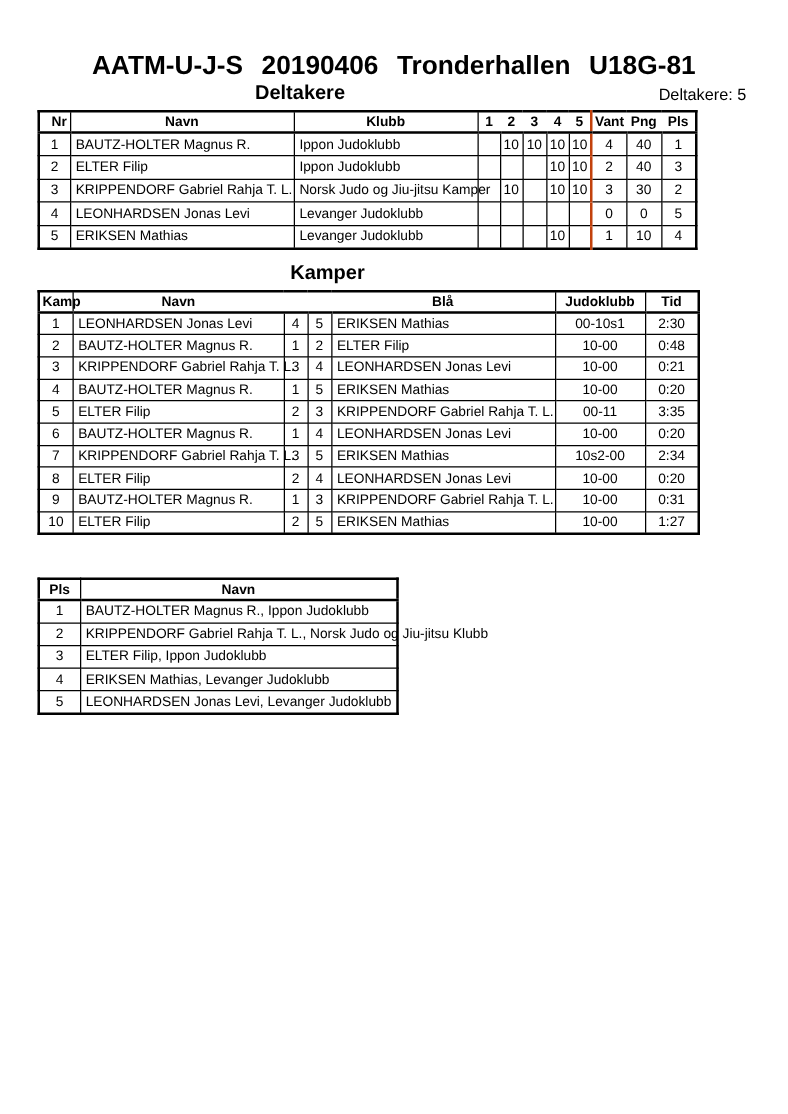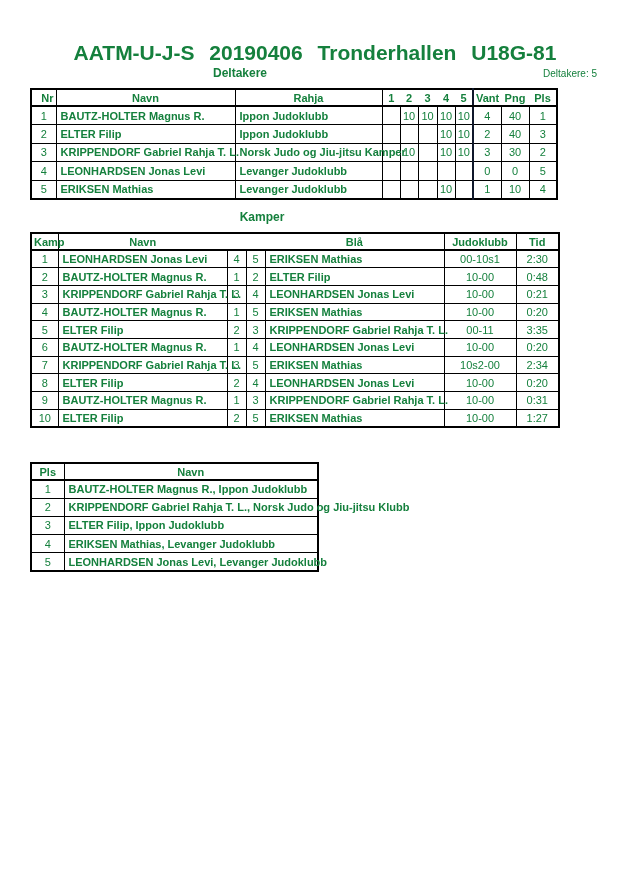--- a/index.html
+++ b/index.html
@@ -2,50 +2,50 @@
 <html><head>
 <meta charset="utf-8">
 <style>
   * { box-sizing: border-box; margin: 0; padding: 0; }
   html, body { background: #ffffff; }
   .page {
     position: relative;
     width: 630px;
     height: 891px;
     background: #ffffff;
-    color: #15803d;
+    color: #000000;
     font-family: "Liberation Sans", sans-serif;
     overflow: hidden;
   }
   .title {
     position: absolute;
     top: 41px;
     left: 0;
     width: 630px;
     text-align: center;
     font-size: 21px;
     font-weight: bold;
     word-spacing: 9px;
     white-space: nowrap;
   }
   .sec-heading {
     position: absolute;
-    font-size: 12px;
+    font-size: 16px;
     font-weight: bold;
     transform: translateX(-50%);
     white-space: nowrap;
   }
   #h-participants { left: 240px; top: 66px; }
   #h-matches      { left: 262px; top: 210px; }
   #h-results      { left: 172px; top: 462px; }
   .count-label {
     position: absolute;
     top: 68px;
     right: 33px;
-    font-size: 10px;
+    font-size: 13px;
     white-space: nowrap;
   }
   table {
     position: absolute;
     border-collapse: collapse;
     table-layout: fixed;
     border: 2px solid #000;
     background: #fff;
   }
   th, td {
@@ -67,32 +67,31 @@
   .t3 { left: 30px; top: 462px; width: 287px; }
   .t1 tbody td { height: 18.6px; }
   .t2 tbody td { height: 17.7px; }
   .t3 tbody td { height: 18.2px; }
   
   .c-navn, .c-klubb, .c-hvit, .c-bla {
     text-align: left;
     padding: 0 4px;
     position: relative;
     z-index: 1;
-    font-weight: bold;
   }
   .t1 thead th:first-child, .t2 thead th:first-child {
     text-align: right;
     padding-left: 2px;
   }
   
   .t1 thead th:nth-child(5), .t1 thead th:nth-child(6),
   .t1 thead th:nth-child(7), .t1 thead th:nth-child(8),
   .t1 thead th:nth-child(10), .t1 thead th:nth-child(11) { border-left: hidden; }
   
-  .t1 th:nth-child(9), .t1 td:nth-child(9) { border-left: 2px solid #0f172a; }
+  .t1 th:nth-child(9), .t1 td:nth-child(9) { border-left: 2px solid #c2410c; }
   
   .t2 thead th:nth-child(3), .t2 thead th:nth-child(4),
   .t2 thead th:nth-child(5) { border-left: hidden; }
 </style>
 </head>
 <body>
 
 <div class="page">
 
   <div class="title">AATM-U-J-S 20190406 Tronderhallen U18G-81</div>
@@ -112,21 +111,21 @@
       <col style="width:18px">
         <col style="width:18px">
       <col style="width:28px">
         <col style="width:28px">
         <col style="width:28px">
     </colgroup>
     <thead>
       <tr>
         <th>Nr</th>
         <th>Navn</th>
-        <th>Rahja</th>
+        <th>Klubb</th>
         <th>1</th>
         <th>2</th>
         <th>3</th>
         <th>4</th>
         <th>5</th>
         <th>Vant</th>
         <th>Png</th>
         <th>Pls</th>
       </tr>
     </thead>

